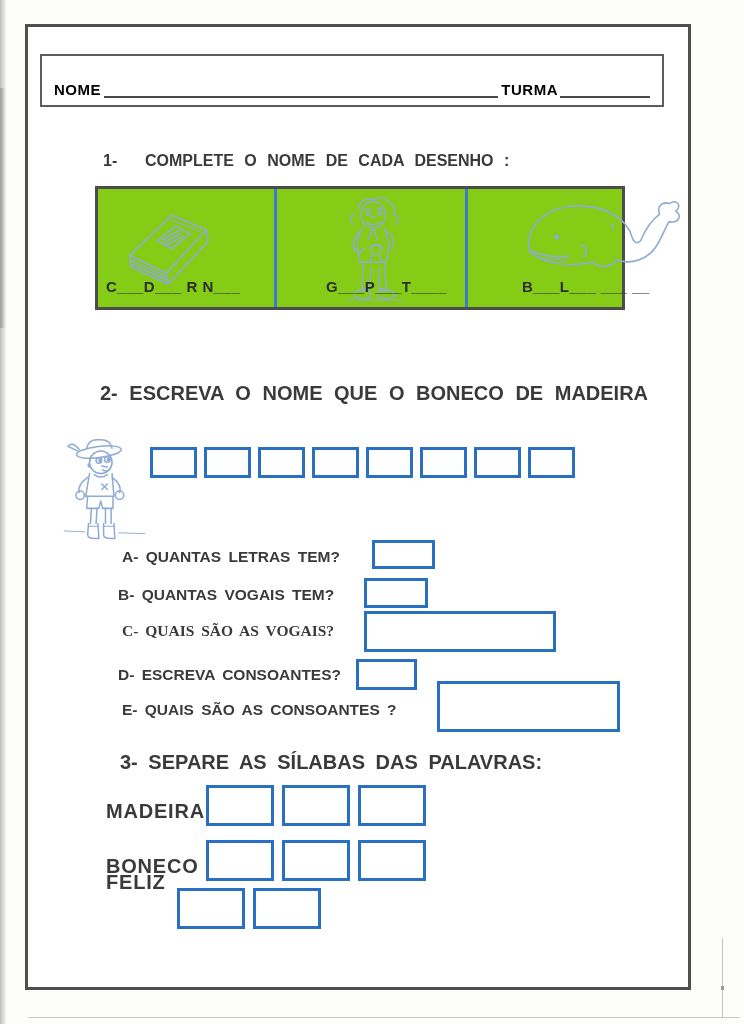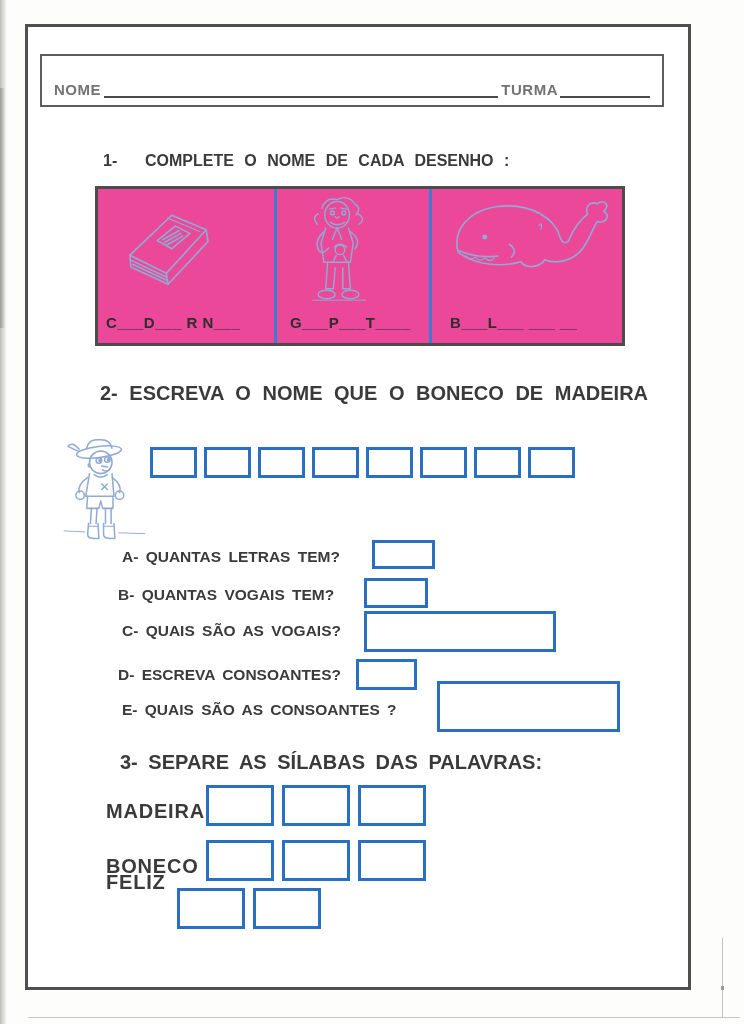--- a/index.html
+++ b/index.html
@@ -24,30 +24,30 @@
     background:linear-gradient(to right,#8f8f8c,rgba(200,200,198,0));opacity:.7;}
   .scan-bottom-line{position:absolute;left:28px;top:1017px;width:712px;height:1px;background:#c7c7c4;}
   .scan-right-line{position:absolute;left:722px;top:938px;width:1px;height:80px;background:#c2c2c0;}
   .scan-right-dot{position:absolute;left:721px;top:986px;width:3px;height:4px;background:#9a9a97;}
 
   
   .outer-frame{position:absolute;left:25px;top:24px;width:666px;height:966px;
     border:3px solid var(--frame-gray);background:#fff;}
   .header-box{position:absolute;left:40px;top:54px;width:624px;height:53px;
     border:2px solid #5d5d5d;display:flex;align-items:flex-end;padding:0 12px 7px 12px;background:#fff;}
-  .header-box .lbl{font-weight:bold;font-size:15px;letter-spacing:.5px;color:#737373;}
+  .header-box .lbl{font-weight:bold;font-size:15px;letter-spacing:.5px;color:#000000;}
   .hline{border-bottom:2px solid #4a4a4a;height:16px;}
   .hline.grow{flex:1;margin:0 3px;}
   .hline.short{width:90px;margin-left:2px;}
 
   
   .q1-title{position:absolute;left:103px;top:152px;font-size:16px;font-weight:bold;word-spacing:6px;}
   .q1-title .qnum{display:inline-block;width:42px;word-spacing:0;}
-  .q1-table{position:absolute;left:95px;top:186px;width:530px;height:160px;
-    border:3px solid #4c4c4c;display:flex;background:#ec4899;}
+  .q1-table{position:absolute;left:95px;top:186px;width:530px;height:124px;
+    border:3px solid #4c4c4c;display:flex;background:#84cc16;gap:36px;}
   .q1-cell{position:relative;height:100%;}
   .q1-cell.c1{width:179px;border-right:3px solid #3c7cd0;}
   .q1-cell.c2{width:155px;border-right:3px solid #3c7cd0;}
   .q1-cell.c3{flex:1;}
   .q1-blank{position:absolute;bottom:12px;font-size:15px;font-weight:bold;letter-spacing:.5px;white-space:nowrap;color:#2e2e2e;}
   .c1 .q1-blank{left:8px;}
   .c2 .q1-blank{left:13px;}
   .c3 .q1-blank{left:18px;}
   .sketch{position:absolute;color:var(--sketch-blue);}
   .sketch svg{display:block;width:100%;height:100%;}
@@ -57,21 +57,21 @@
     font-weight:bold;word-spacing:6px;line-height:24px;}
   .pinocchio{left:56px;top:437px;width:98px;height:108px;}
   .letterbox-row{position:absolute;left:150px;top:447px;display:flex;gap:7px;}
   .bluebox{background:#fff;border:3px solid var(--answer-box-blue);}
   .letterbox-row .bluebox{width:47px;height:31px;}
 
   .subq-label{position:absolute;font-size:15.5px;font-weight:bold;word-spacing:3px;white-space:nowrap;}
   .subq-box{position:absolute;background:#fff;border:3px solid var(--answer-box-blue);}
   .lblA{left:122px;top:548px;}  .boxA{left:372px;top:540px;width:63px;height:29px;}
   .lblB{left:118px;top:586px;}  .boxB{left:364px;top:578px;width:64px;height:30px;}
-  .lblC{left:122px;top:622px;}  .boxC{left:364px;top:611px;width:192px;height:41px;}
+  .lblC{left:122px;top:622px;font-family:Liberation Serif, serif;}  .boxC{left:364px;top:611px;width:192px;height:41px;}
   .lblD{left:118px;top:666px;}  .boxD{left:356px;top:659px;width:61px;height:31px;}
   .lblE{left:122px;top:701px;}  .boxE{left:437px;top:681px;width:183px;height:51px;}
 
   
   .q3-title{position:absolute;left:120px;top:751px;font-size:20px;font-weight:bold;word-spacing:5px;}
   .word-label{position:absolute;left:106px;font-size:20px;font-weight:bold;letter-spacing:.8px;}
   .wl1{top:800px;} .wl2{top:855px;} .wl3{top:871px;}
   .syl-row{position:absolute;display:flex;gap:8px;}
   .syl-row .bluebox{width:68px;height:41px;}
   .sr1{left:206px;top:785px;}

